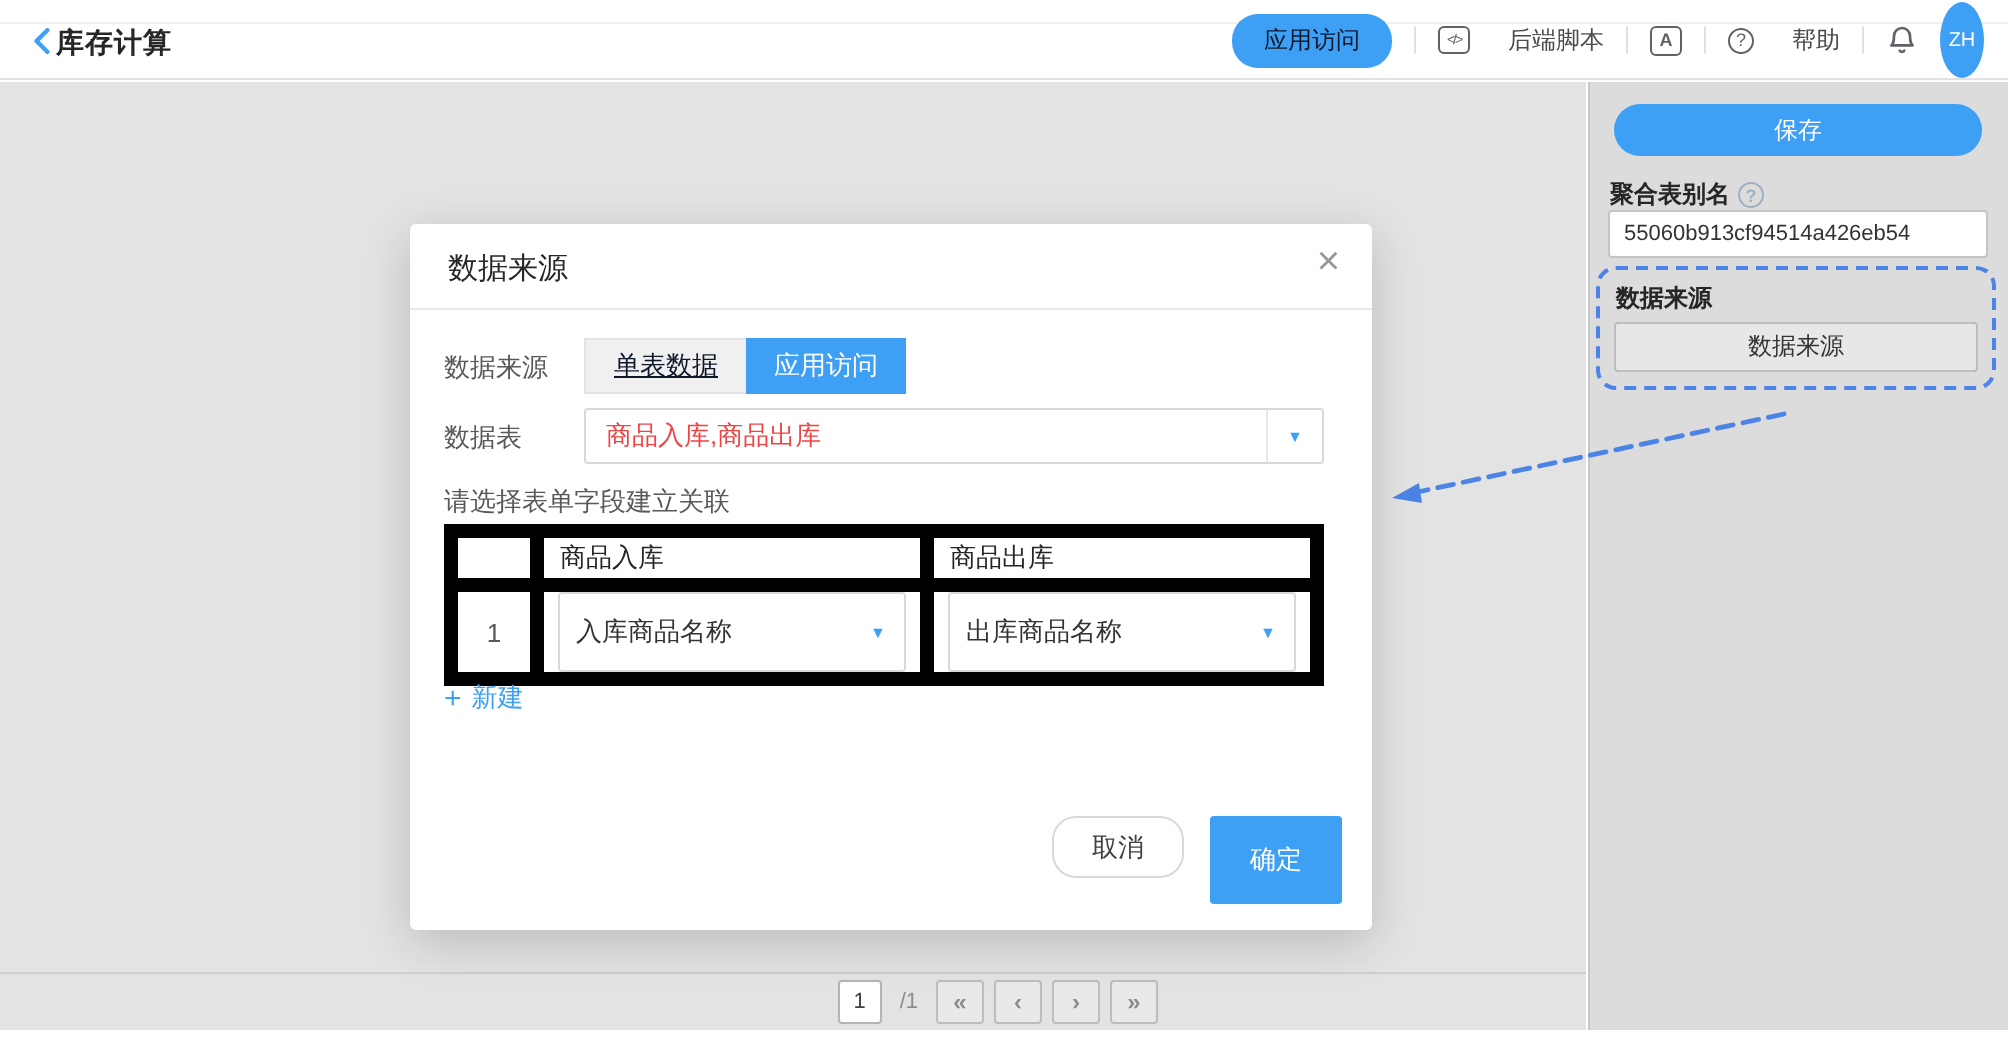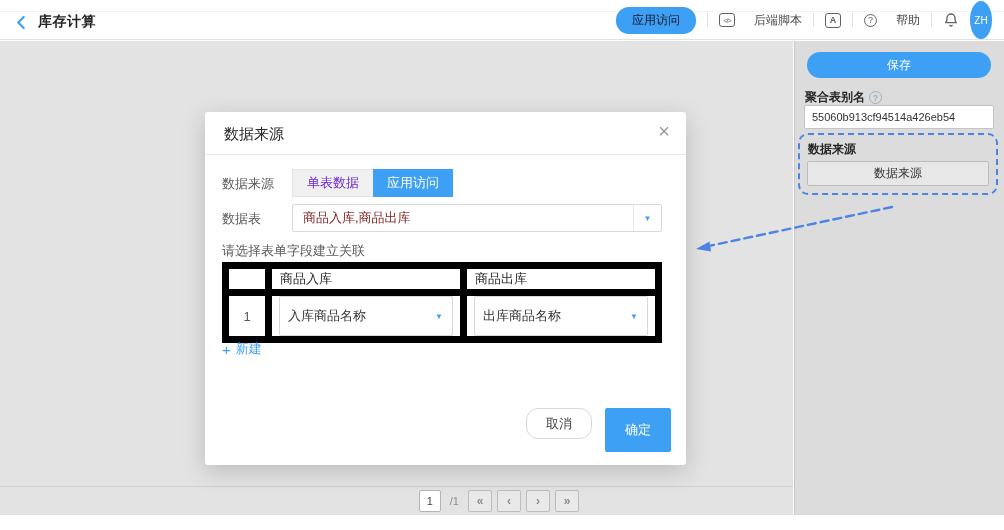--- a/index.html
+++ b/index.html
@@ -3,21 +3,21 @@
 <meta charset="utf-8">
 <style>
   * { margin:0; padding:0; box-sizing:border-box; }
   html,body { background:#fff; }
   body { font-family:"Liberation Sans","DejaVu Sans",sans-serif; }
   .stage { position:relative; width:1004px; height:530px; background:#fff; overflow:hidden; }
 
   
   .header { position:absolute; left:0; top:0; width:1004px; height:40px; background:#fff; border-bottom:1px solid #e2e2e2; }
   .header-topline { position:absolute; left:0; top:11px; width:100%; height:1px; background:#f2f2f2; }
-  .header-left { position:absolute; left:14px; top:13px; display:flex; align-items:center; gap:10px; }
+  .header-left { position:absolute; left:14px; top:13px; display:flex; }
   .back-icon { width:14px; height:14px; display:flex; align-items:center; justify-content:center; cursor:pointer; }
   .page-title { font-size:14px; color:#262626; font-weight:bold; letter-spacing:.5px; }
   .header-right { position:absolute; right:12px; top:0; height:40px; display:flex; align-items:center; gap:11px; }
   .pill-btn { background:var(--accent); color:#0f172a; font-size:12px; padding:5px 16px; border-radius:13px; border:none; cursor:pointer; }
   .hdr-divider { width:1px; height:14px; background:#e0e0e0; }
   .hdr-item { display:flex; align-items:center; gap:19px; font-size:12px; color:#4a4a4a; cursor:pointer; }
   .mini-box-icon { width:16px; height:14px; border:1px solid #5f6368; border-radius:3px; font-size:7px; color:#5f6368; display:flex; align-items:center; justify-content:center; letter-spacing:-1px; }
   .lang-icon { width:16px; height:15px; border:1px solid #5f6368; border-radius:3px; font-size:9px; color:#5f6368; display:flex; align-items:center; justify-content:center; font-weight:bold; }
   .q-icon { width:13px; height:13px; border:1px solid #5f6368; border-radius:50%; font-size:9px; color:#5f6368; display:flex; align-items:center; justify-content:center; }
   .avatar { width:22px; height:38px; border-radius:50%; background:var(--accent); color:#fff; font-size:10px; display:flex; align-items:center; justify-content:center; cursor:pointer; }
@@ -44,24 +44,24 @@
   .pager-btn { width:24px; height:22px; background:#e9e9e9; border:1px solid #bdbdbd; border-radius:2px; color:#8c8c8c; font-size:12px; font-weight:bold; display:flex; align-items:center; justify-content:center; cursor:pointer; line-height:1; }
 
   
   .modal { position:absolute; left:205px; top:112px; width:481px; height:353px; background:#fff; border-radius:3px; box-shadow:0 6px 24px rgba(0,0,0,.18); }
   .modal-header { position:relative; height:43px; border-bottom:1px solid #e8e8e8; }
   .modal-title { position:absolute; left:19px; top:13px; font-size:15px; color:#262626; }
   .modal-close { position:absolute; right:16px; top:9px; font-size:20px; color:#999; cursor:pointer; line-height:1; }
   .m-label { position:absolute; left:17px; font-size:13px; color:#595959; }
   .seg { position:absolute; left:87px; top:57px; display:flex; cursor:pointer; }
   .seg-tab { height:28px; padding:0 14px; font-size:13px; display:flex; align-items:center; justify-content:center; }
-  .seg-tab--default { background:#f0f0f0; color:#6d28d9; border:1px solid #e3e3e3; border-right:none; }
+  .seg-tab--default { background:#f0f0f0; color:#0f172a; border:1px solid #e3e3e3; border-right:none;text-decoration:underline; }
   .seg-tab--active { background:var(--accent); color:#fff; }
   .m-select { position:absolute; background:#fff; border:1px solid #d9d9d9; border-radius:2px; display:flex; align-items:center; cursor:pointer; }
-  .m-select .val { flex:1; font-size:13px; color:#7f1d1d; padding:0 10px; white-space:nowrap; overflow:hidden; }
+  .m-select .val { flex:1; font-size:13px; color:#ef4444; padding:0 10px; white-space:nowrap; overflow:hidden; }
   .m-select .caret-box { width:28px; align-self:stretch; border-left:1px solid #e8e8e8; display:flex; align-items:center; justify-content:center; }
   .caret { font-size:8px; color:var(--accent); }
   .hint-text { position:absolute; left:17px; top:130px; font-size:13px; color:#595959; }
   .rel-table { position:absolute; left:17px; top:150px; width:440px; border:1px solid #e0e0e0; border-collapse:collapse; }
   .rel-table th, .rel-table td { border:7px solid #000000; font-weight:normal; text-align:left; }
   .rel-table th { height:27px; font-size:13px; color:#262626; padding:0 8px; }
   .rel-table td { height:40px; padding:0 7px; font-size:13px; color:#595959; }
   .col-idx { width:43px; text-align:center !important; }
   .cell-select { width:100%; height:40px; background:#fff; border:1px solid #d9d9d9; border-radius:2px; display:flex; align-items:center; cursor:pointer; }
   .cell-select .val { flex:1; font-size:13px; color:#333; padding:0 8px; white-space:nowrap; }

